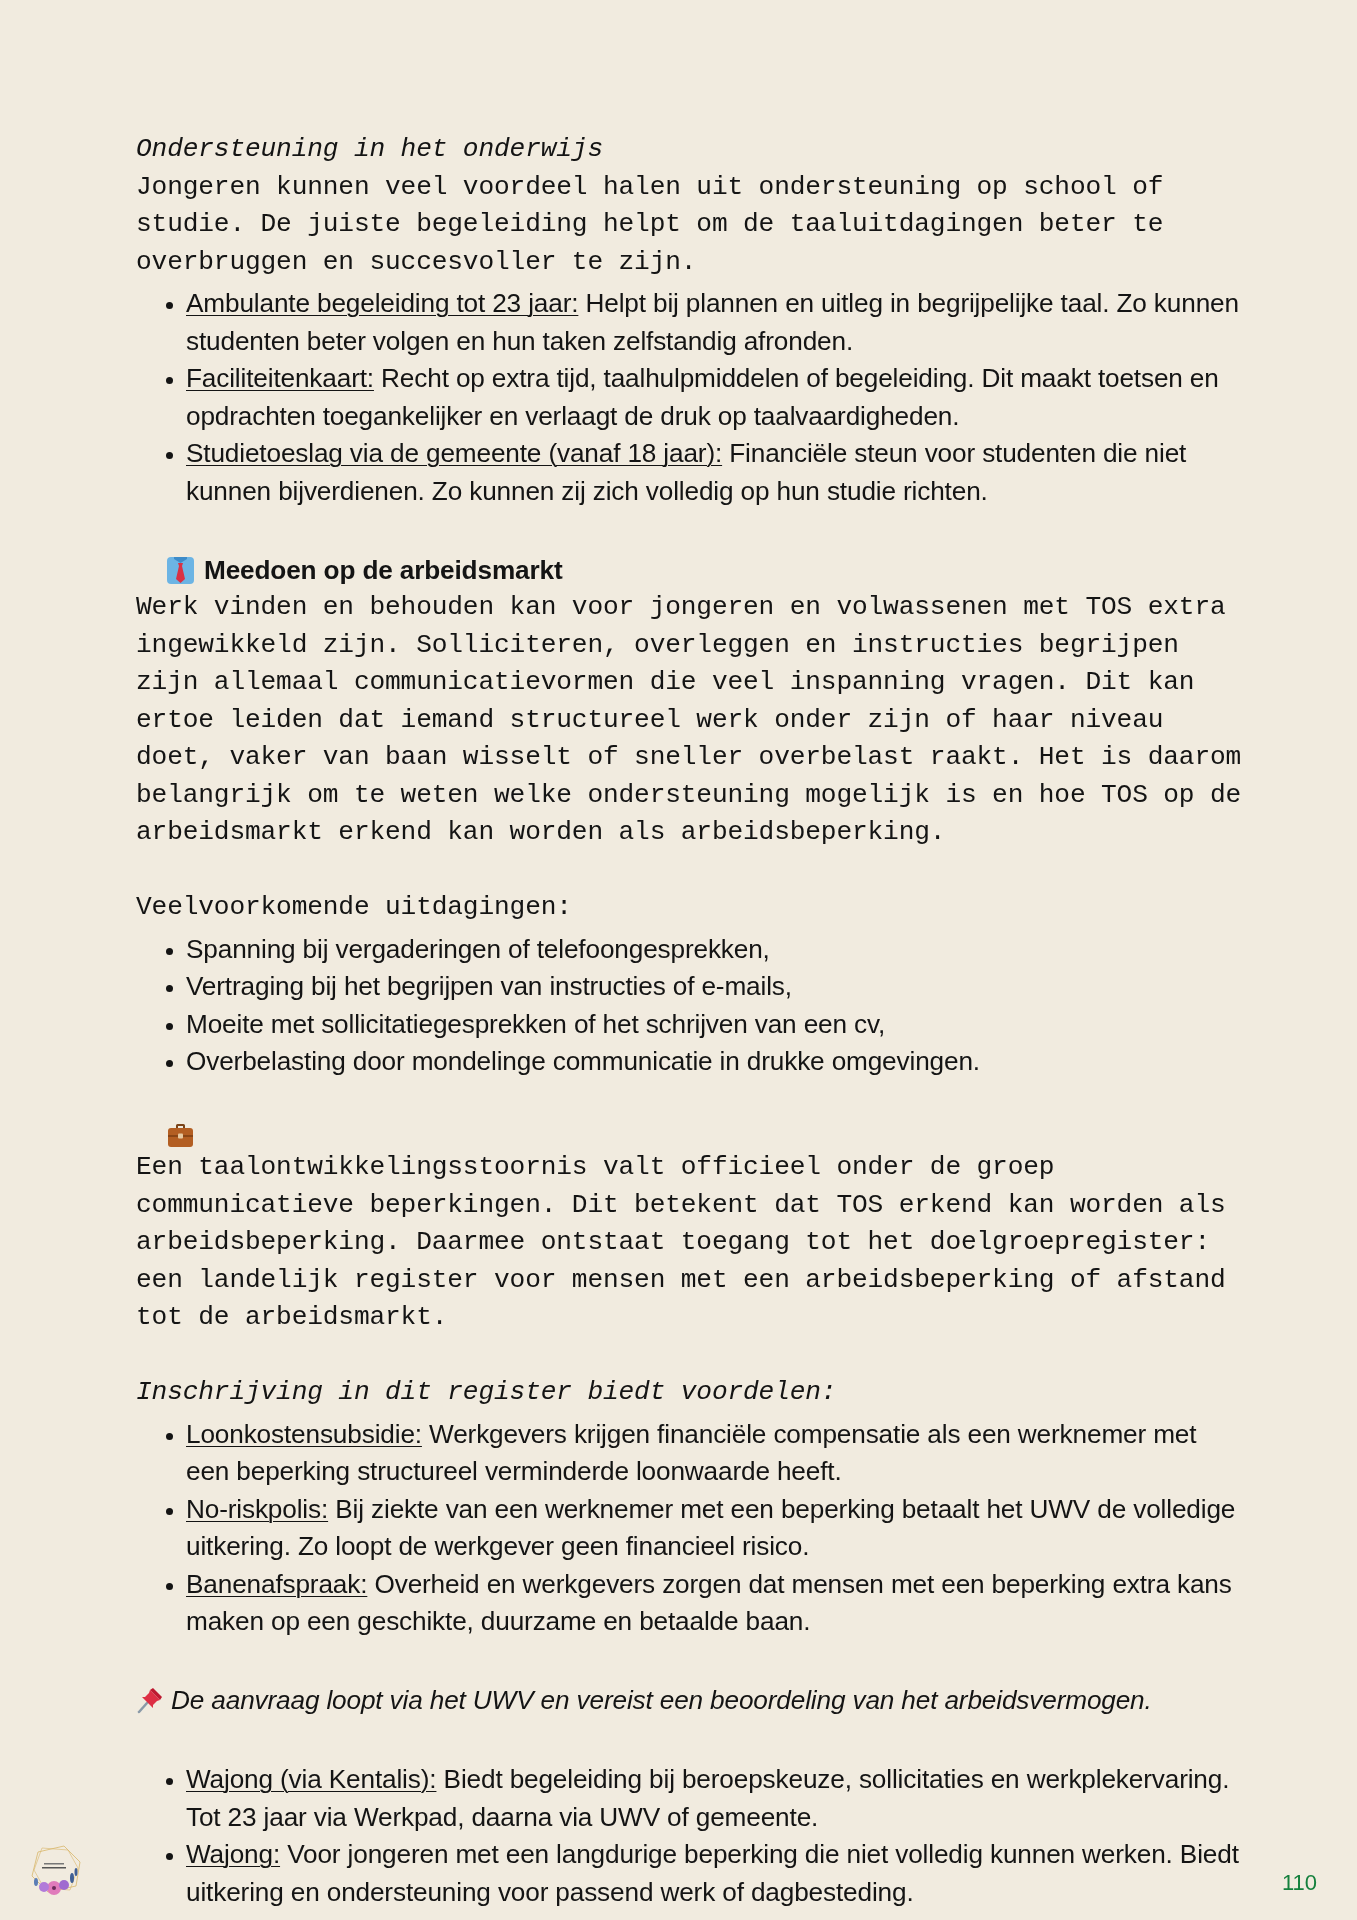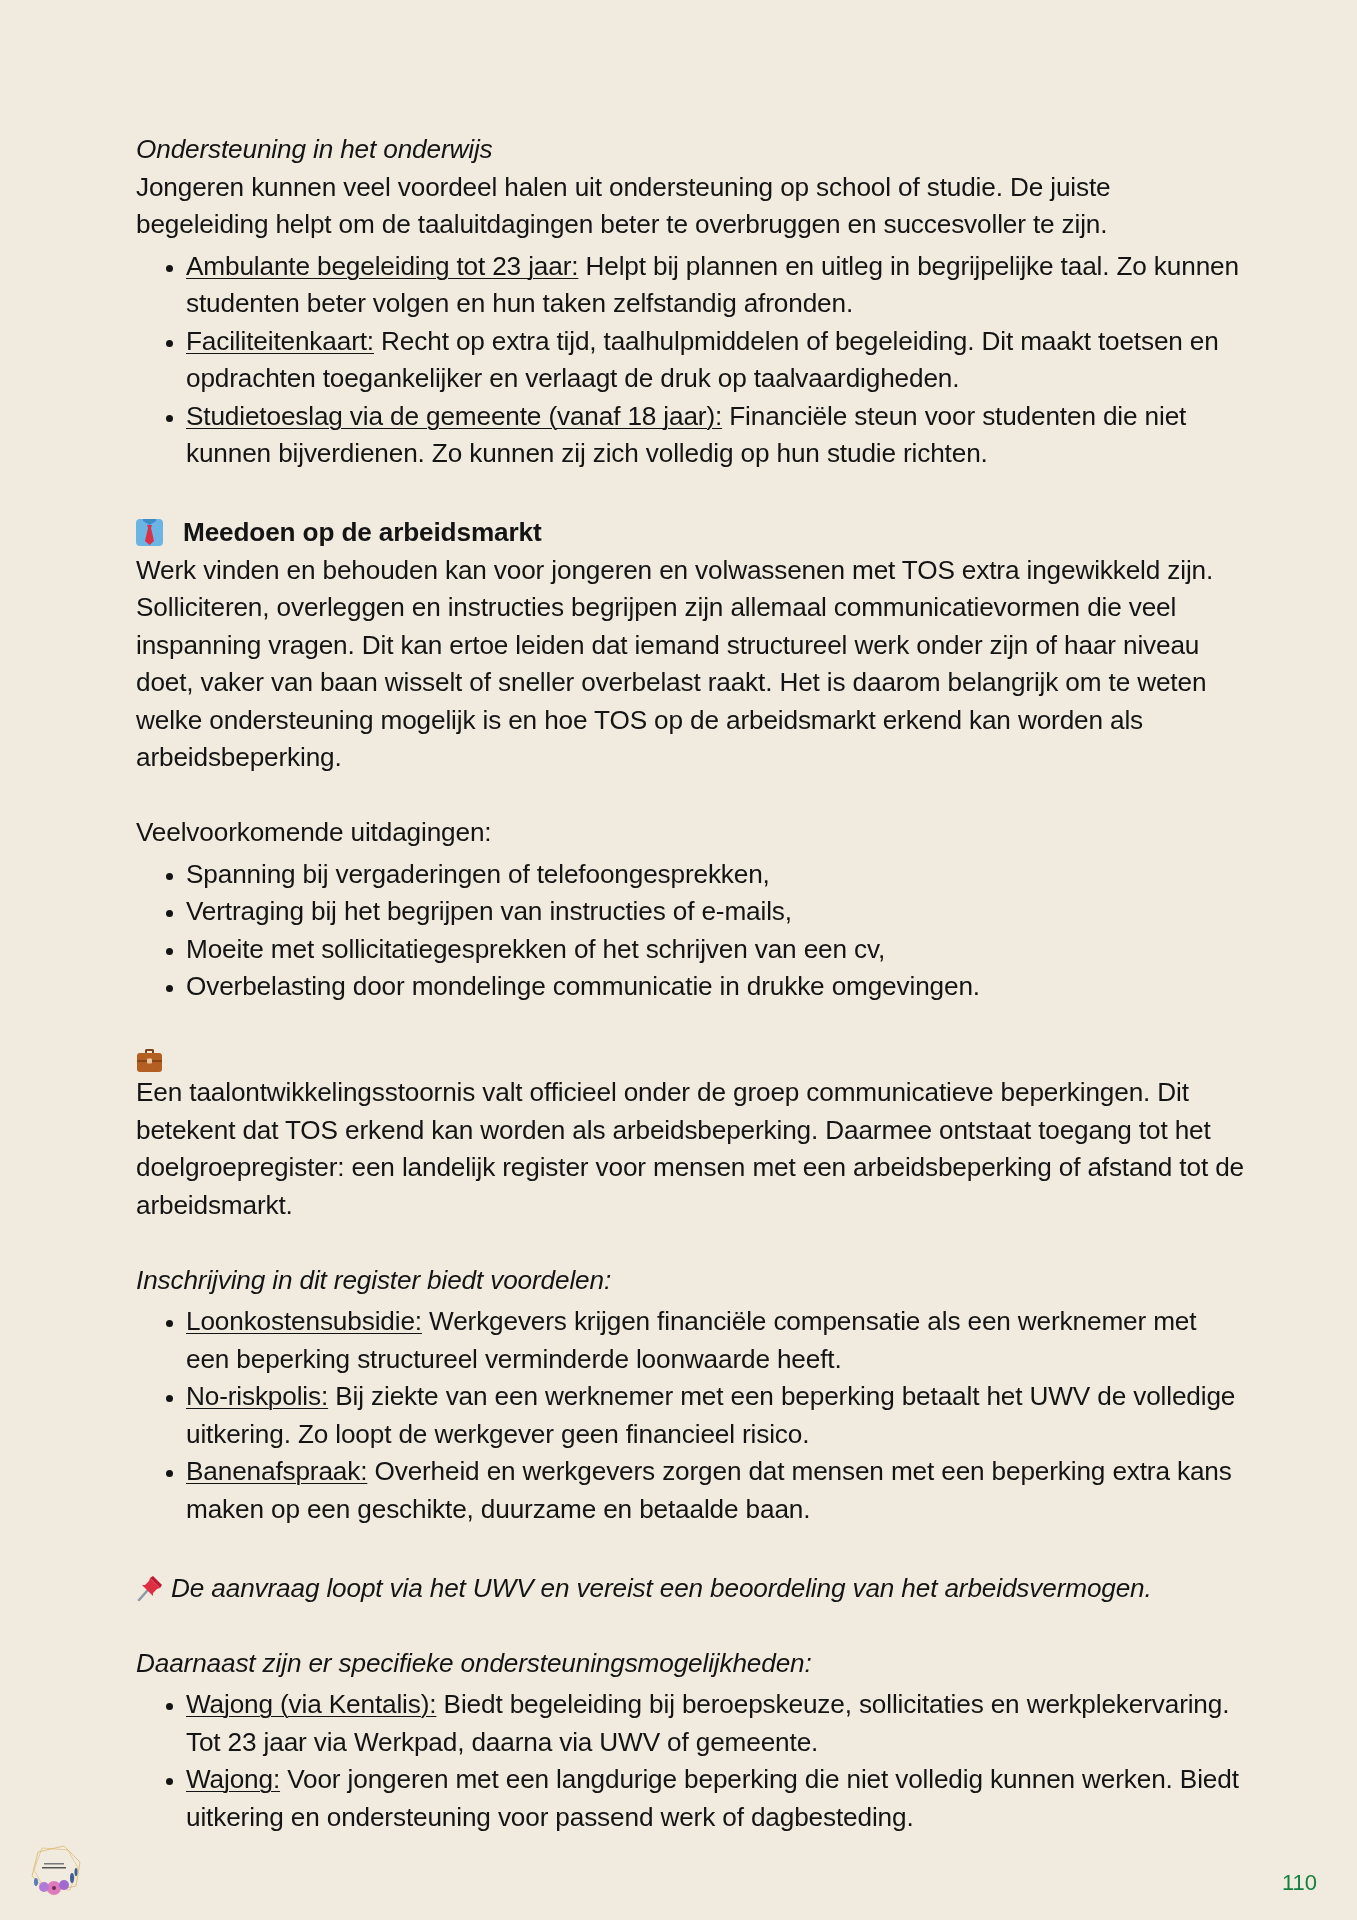--- a/index.html
+++ b/index.html
@@ -13,27 +13,27 @@
   }
   .page {
     position: absolute;
     left: 136px; top: 131px;
     width: 1110px;
     font-size: 26.2px;
     line-height: 37.5px;
     letter-spacing: -0.15px;
   }
   .italic { font-style: italic; }
-  p { margin: 0; }
+  p { margin: 0; font-family: Liberation Mono, monospace; }
   ul { margin: 4px; padding-left: 46px; }
   li { margin: 0; }
   li::marker { font-size: 22px; }
   .u { text-decoration: underline; text-underline-offset: 3px; text-decoration-thickness: 1px; }
   .gap { height: 37.5px; }
-  .heading { font-weight: bold; display: flex; align-items: center; gap: 20px; }
+  .heading { font-weight: bold; display: flex; align-items: center; gap: 10px; margin-left: 31px; }
   .emoji { width: 27px; height: 27px; display: inline-block; flex: 0 0 auto; }
   .note { display: flex; align-items: center; gap: 8px; font-style: italic; }
   .logo { position: absolute; left: 18px; top: 1832px; width: 72px; height: 72px; }
   .page-num { position: absolute; right: 40px; top: 1870px; font-size: 22px; color: #15803d; }
 </style>
 </head>
 <body>
 
 <div class="page">
 
@@ -94,21 +94,20 @@
     <svg class="emoji" viewBox="0 0 27 27">
       <line x1="3" y1="25" x2="11" y2="16" stroke="#8a9aa8" stroke-width="2.5" stroke-linecap="round"></line>
       <path d="M14 3 L24 13 L21 14 L17 18 L17 21 L6 10 L9 10 L13 6 Z" fill="#dd2e44"></path>
       <path d="M14 3 L17 1 L26 10 L24 13 Z" fill="#be1931"></path>
     </svg>
     <span>De aanvraag loopt via het UWV en vereist een beoordeling van het arbeidsvermogen.</span>
   </div>
 
   <div class="gap"></div>
 
-  <p class="italic">Daarnaast zijn er specifieke ondersteuningsmogelijkheden:</p>
   <ul>
     <li><span class="u">Wajong (via Kentalis):</span><span> Biedt begeleiding bij beroepskeuze, sollicitaties en werkplekervaring. Tot 23 jaar via Werkpad, daarna via UWV of gemeente.</span></li>
     <li><span class="u">Wajong:</span><span> Voor jongeren met een langdurige beperking die niet volledig kunnen werken. Biedt uitkering en ondersteuning voor passend werk of dagbesteding.</span></li>
   </ul>
 </div>
 
 <svg class="logo" viewBox="0 0 72 72">
   <polygon points="20,20 46,14 62,30 58,54 30,60 14,44" fill="none" stroke="#d8b66a" stroke-width="0.8"></polygon>
   <polygon points="24,16 50,18 60,36 52,58 26,56 16,38" fill="none" stroke="#d8b66a" stroke-width="0.6"></polygon>
   <rect x="26" y="31" width="20" height="1.5" fill="#777"></rect>

